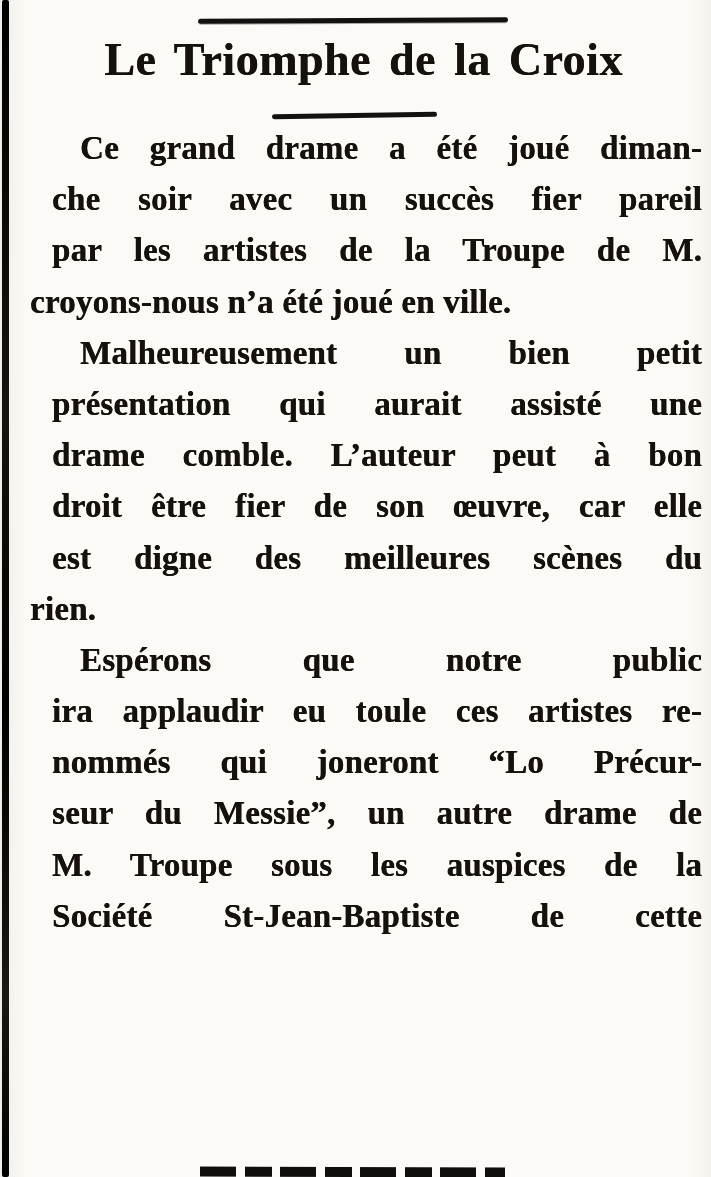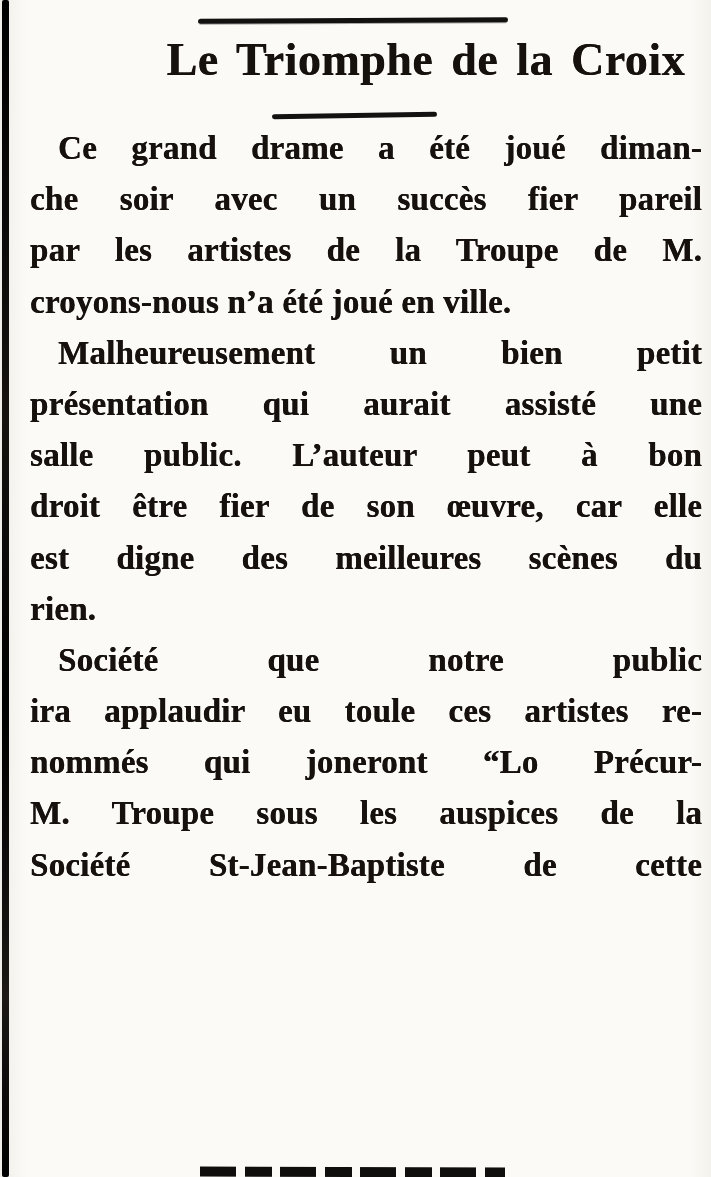--- a/index.html
+++ b/index.html
@@ -18,37 +18,37 @@
     background:linear-gradient(180deg,#000 0%, #161310 35%, #000 60%, #1b1815 85%, #000 100%);
     border-radius:2px;
   }
   
   .top-rule {
     position:absolute; left:198px; top:18px; width:310px; height:5px;
     background:#121110; border-radius:3px; transform:rotate(-0.25deg);
     box-shadow:0 1px 0 rgba(20,17,14,.35);
   }
   .headline {
-    position:absolute; left:20px; top:37px; width:665px; margin:0;
-    text-align:right; font-size:46px; line-height:46px; font-weight:700;
+    position:absolute; left:31px; top:37px; width:665px; margin:0;
+    text-align:center; font-size:46px; line-height:46px; font-weight:700;
     letter-spacing:0.5px; word-spacing:6px;
     text-shadow:0.4px 0 0 currentColor;
   }
   
   .mid-rule {
     position:absolute; left:272px; top:113px; width:165px; height:5px;
     background:#131210; border-radius:3px; transform:rotate(-0.9deg);
   }
   .body {
     position:absolute; left:30px; top:123px; width:672px;
     font-size:33px; font-weight:700; letter-spacing:0.2px;
     text-shadow:0.35px 0 0 currentColor;
   }
   .line { height:51.2px; line-height:51.2px; white-space:pre-wrap; }
-  .line.justify { text-align:justify; text-align-last:justify; }
+  .line.justify { text-align:justify; text-align-last:justify;margin-left:22px; }
   .line.indent { text-indent:28px; }
   
   .bottom-fragment {
     position:absolute; left:200px; top:1167px; width:305px; height:10px;
     background:repeating-linear-gradient(90deg,
       #100e0c 0px, #100e0c 36px, transparent 36px, transparent 45px,
       #100e0c 45px, #100e0c 72px, transparent 72px, transparent 80px);
     transform:rotate(0.2deg);
   }
 </style>
@@ -60,24 +60,25 @@
   <div class="top-rule"></div>
   <h1 class="headline">Le Triomphe de la Croix</h1>
   <div class="mid-rule"></div>
   <div class="body" id="article-body">
       <div class="line justify indent">Ce grand drame a été joué diman-</div>
       <div class="line justify">che soir avec un succès fier pareil</div>
       <div class="line justify">par les artistes de la Troupe de M.</div>
       <div class="line">croyons-nous n’a été joué en ville.</div>
       <div class="line justify indent">Malheureusement un bien petit</div>
       <div class="line justify">présentation qui aurait assisté une</div>
-      <div class="line justify">salle public. L’auteur peut à bon</div>
+      <div class="line justify">drame comble. L’auteur peut à bon</div>
       <div class="line justify">droit être fier de son œuvre, car elle</div>
       <div class="line justify">est digne des meilleures scènes du</div>
       <div class="line">rien.</div>
-      <div class="line justify indent">Société que notre public</div>
+      <div class="line justify indent">Espérons que notre public</div>
       <div class="line justify">ira applaudir eu toule ces artistes re-</div>
       <div class="line justify">nommés qui joneront “Lo Précur-</div>
+      <div class="line justify">seur du Messie”, un autre drame de</div>
       <div class="line justify">M. Troupe sous les auspices de la</div>
       <div class="line justify">Société St-Jean-Baptiste de cette</div>
     </div>
   <div class="bottom-fragment"></div>
 </div>
 
 </body></html>

